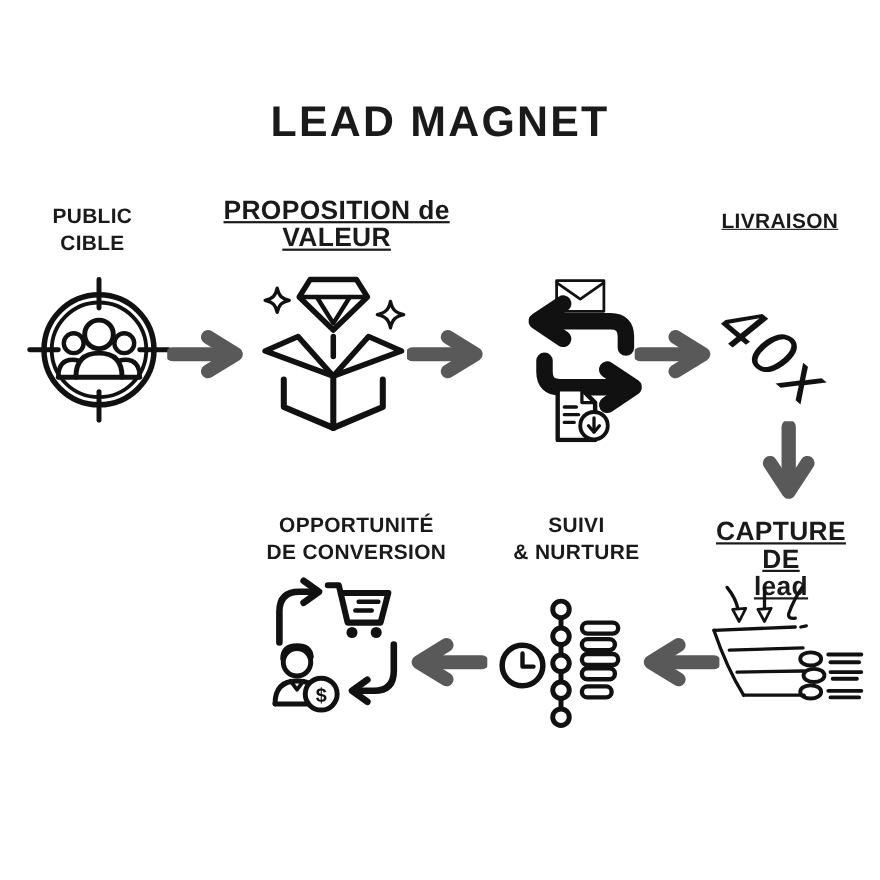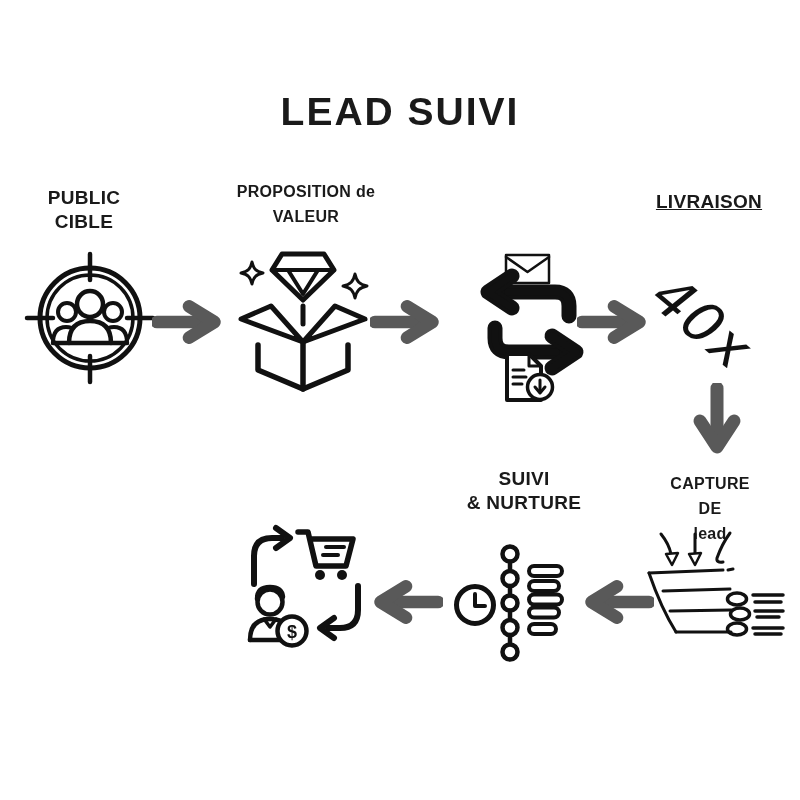--- a/index.html
+++ b/index.html
@@ -14,21 +14,21 @@
   }
   .abs{position:absolute;}
   .title{
     left:0;right:0;top:90px;text-align:center;
     font-size:39px;font-weight:700;letter-spacing:2px;color:#1a1a1a;
   }
   .step-label{
     transform:translateX(-50%);text-align:center;white-space:pre-line;
     font-weight:700;color:#1a1a1a;font-size:19px;line-height:24px;letter-spacing:0.3px;
   }
-  .step-label.big{font-size:16px;line-height:25px;}
+  .step-label.big{font-size:24px;line-height:25px;text-decoration:underline;}
   
   svg.ico *{stroke:var(--ink);fill:none;stroke-linecap:round;stroke-linejoin:round;}
   svg.ico .fillw{fill:#ffffff;}
   svg.ico .fillk{fill:var(--ink);stroke:none;}
   svg.ico .white-pass{stroke:#ffffff;}
   svg.ico text.dollar{
     stroke:none;fill:var(--ink);font-family:"Liberation Sans",sans-serif;
     font-weight:700;font-size:18px;text-anchor:middle;
   }
   svg.flow *{stroke:var(--arrow);fill:none;stroke-linecap:round;stroke-linejoin:round;}
@@ -38,21 +38,21 @@
     transform:rotate(40deg);
     font-family:"DejaVu Sans",sans-serif;font-style:italic;font-weight:400;
     font-size:56px;color:#111;letter-spacing:2px;
   }
 </style>
 </head>
 <body>
 
 <div id="canvas">
 
-  <div class="abs title">LEAD SUIVI</div>
+  <div class="abs title">LEAD MAGNET</div>
 
   <div class="abs step-label" style="left:84px;top:186px;">PUBLIC
 CIBLE</div>
   <div class="abs step-label big" style="left:306px;top:179px;">PROPOSITION de
 VALEUR</div>
   <div class="abs step-label" style="left:709px;top:190px;text-decoration:underline;">LIVRAISON</div>
 
   <svg class="abs ico" style="left:24px;top:251px;" width="132" height="134" viewBox="0 0 132 134">
     <path d="M66 3 V29" stroke-width="4.5"></path>
     <path d="M66 105 V131" stroke-width="4.5"></path>
@@ -128,20 +128,22 @@
     <path d="M38 7 L64 23 L38 39" stroke-width="13"></path>
   </svg>
 
   <div class="abs fortyx" style="left:638px;top:262px;">40x</div>
 
   <svg class="abs flow" style="left:691px;top:383px;" width="52" height="78" viewBox="0 0 52 78">
     <path d="M26 5 V46" stroke-width="13"></path>
     <path d="M9 38 L26 64 L43 38" stroke-width="13"></path>
   </svg>
 
+  <div class="abs step-label" style="left:324px;top:467px;">OPPORTUNITÉ
+DE CONVERSION</div>
   <div class="abs step-label" style="left:524px;top:467px;">SUIVI
 &amp; NURTURE</div>
   <div class="abs step-label big" style="left:710px;top:471px;">CAPTURE DE
 lead</div>
 
   <svg class="abs ico" style="left:633px;top:528px;" width="160" height="130" viewBox="0 0 160 130">
     <path d="M28 6 Q36 16 38 26" stroke-width="3"></path>
     <path d="M33 26 L39 37 L45 25 Z" stroke-width="2.5" class="fillw"></path>
     <path d="M62 6 V26" stroke-width="3"></path>
     <path d="M56 26 L62 37 L68 25 Z" stroke-width="2.5" class="fillw"></path>

